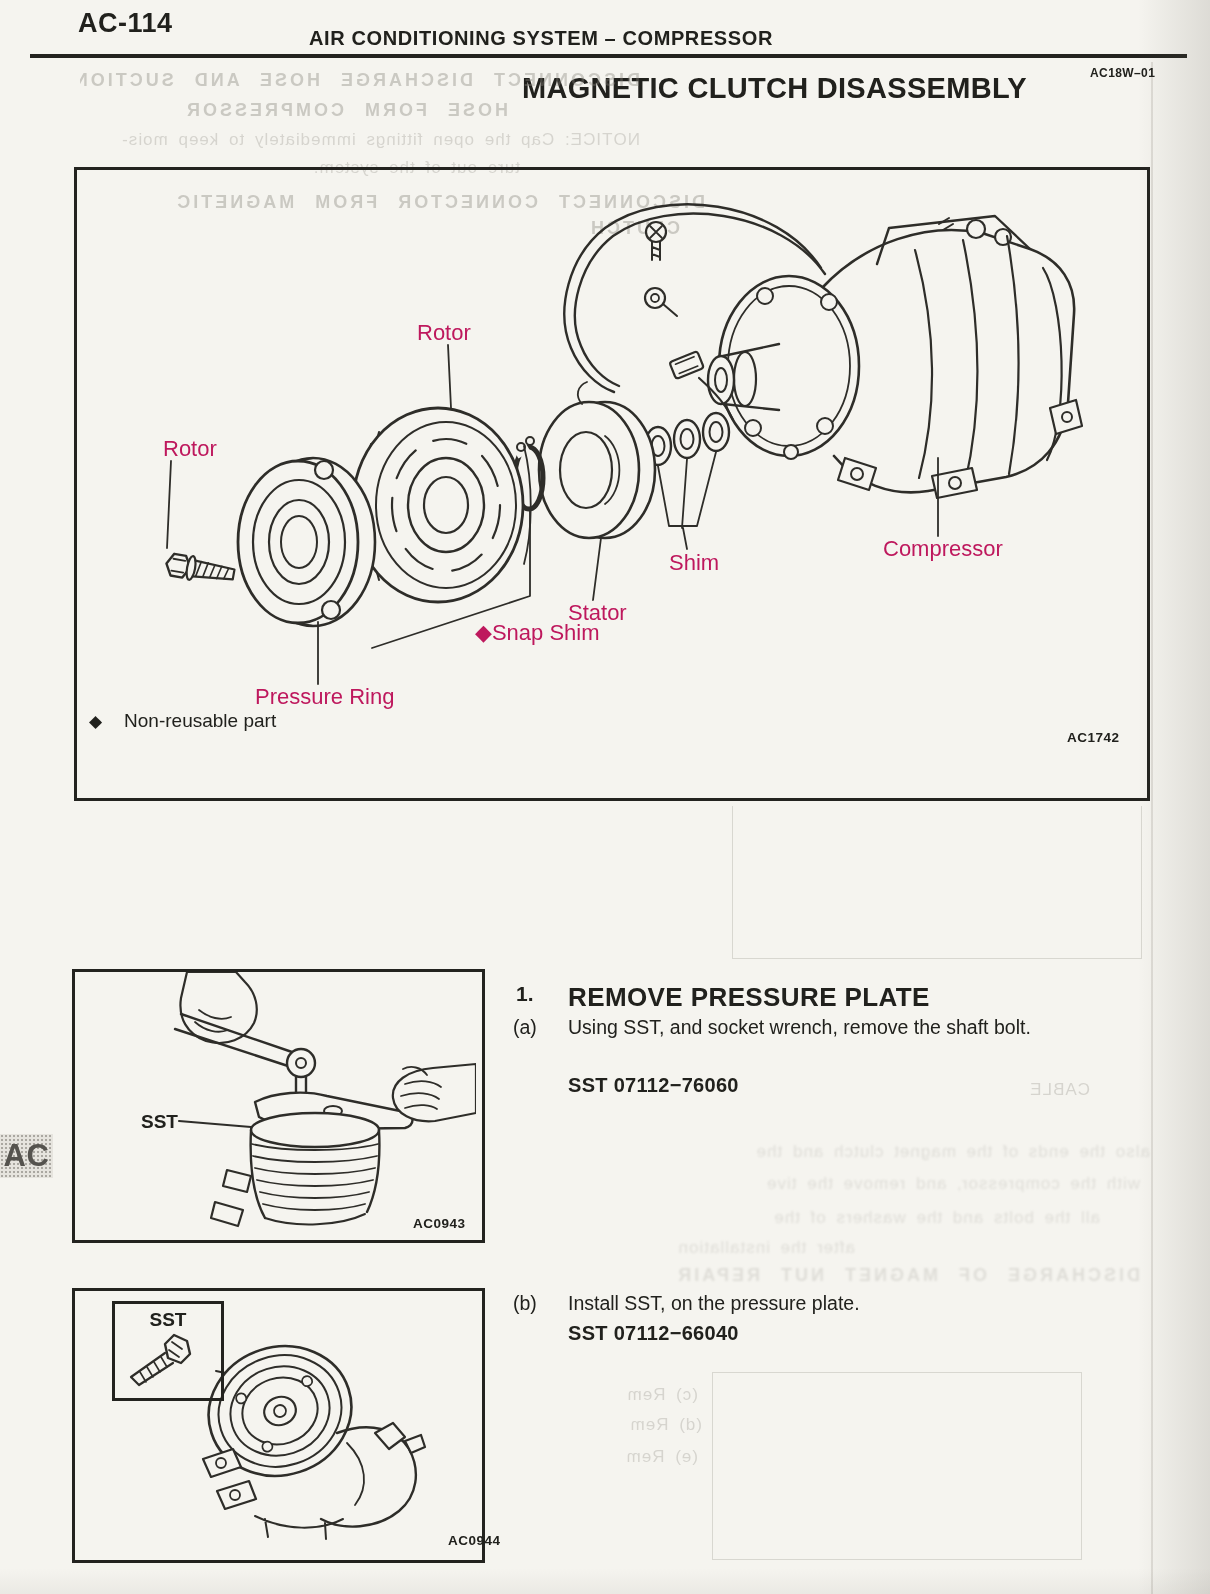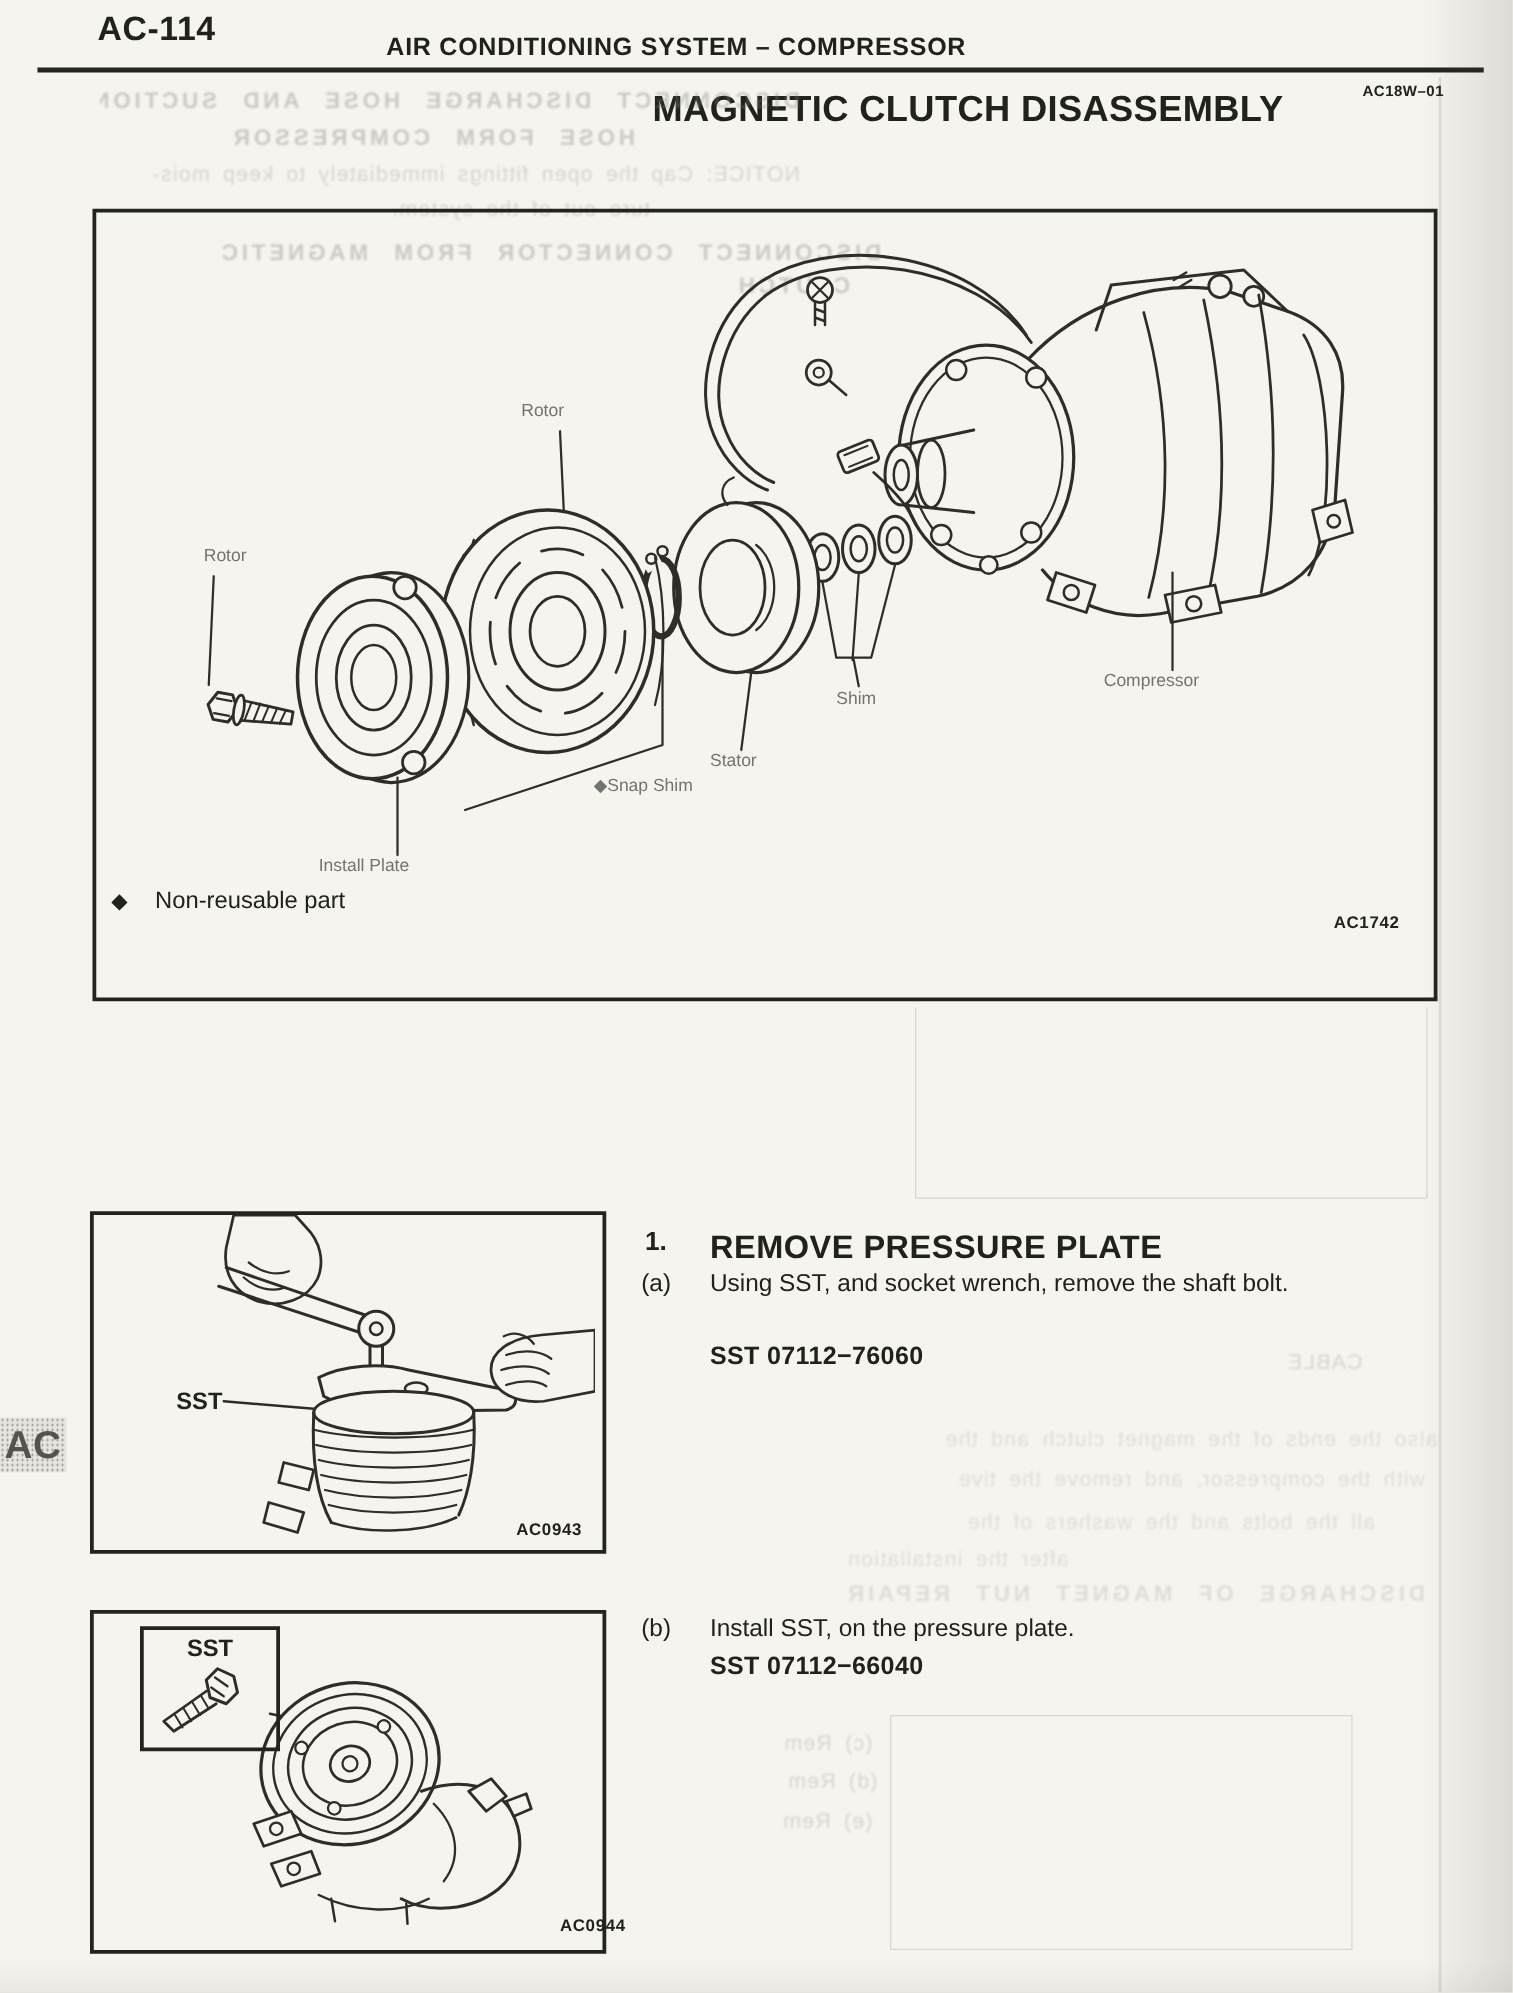--- a/index.html
+++ b/index.html
@@ -25,21 +25,21 @@
   .edge-shade { right:0; top:0; width:72px; height:1594px; z-index:4; pointer-events:none;
     background:linear-gradient(to right, rgba(95,90,80,0), rgba(95,90,80,.16)); }
   .bottom-shade { left:0; bottom:0; width:1210px; height:26px; z-index:4; pointer-events:none;
     background:linear-gradient(to bottom, rgba(95,90,80,0), rgba(95,90,80,.07)); }
   
   .figure-box { position:absolute; border:3px solid #23231f; z-index:2; }
   .diagram-box { left:74px; top:167px; width:1070px; height:628px; }
   .fig1-box { left:72px; top:969px; width:407px; height:268px; }
   .fig2-box { left:72px; top:1288px; width:407px; height:269px; }
   .figure-box svg { position:absolute; left:0; top:0; }
-  .part-label { position:absolute; font-size:14px; color:#737373; white-space:nowrap; z-index:3; }
+  .part-label { position:absolute; font-size:22px; color:#be185d; white-space:nowrap; z-index:3; }
   .fig-code { position:absolute; font-size:13.5px; font-weight:bold; letter-spacing:.5px; z-index:3; }
   .legend-row { position:absolute; left:12px; top:540px; font-size:19px; z-index:3; }
   .legend-row .diamond { margin-right:22px; font-size:17px; }
   .sst-label { position:absolute; font-size:19px; font-weight:bold; z-index:3; }
   .inset-box { position:absolute; left:37px; top:10px; width:106px; height:94px; border:3px solid #23231f; z-index:3; }
   .inset-box .sst-inset { display:block; text-align:center; margin-top:5px; font-size:19px; font-weight:bold; }
   
   .step-number { left:516px; top:982px; font-size:21px; font-weight:bold; }
   .step-heading { left:568px; top:982px; font-size:26px; font-weight:bold; letter-spacing:.4px; }
   .sub-letter { font-size:19.5px; }
@@ -197,21 +197,21 @@
           <path d="M 371 175 L 374 238"></path>
           <path d="M 241 452 L 241 514"></path>
           <path d="M 453 341 L 453 426 L 295 478"></path>
           <path d="M 524 368 L 516 430"></path>
           <path d="M 861 288 L 861 366"></path>
         </g>
       </g>
     </svg>
     <span class="part-label" style="left:86px; top:266px;">Rotor</span>
     <span class="part-label" style="left:340px; top:150px;">Rotor</span>
-    <span class="part-label" style="left:178px; top:514px;">Install Plate</span>
+    <span class="part-label" style="left:178px; top:514px;">Pressure Ring</span>
     <span class="part-label" style="left:398px; top:450px;">◆Snap Shim</span>
     <span class="part-label" style="left:491px; top:430px;">Stator</span>
     <span class="part-label" style="left:592px; top:380px;">Shim</span>
     <span class="part-label" style="left:806px; top:366px;">Compressor</span>
     <div class="legend-row">
       <span class="diamond">◆</span><span>Non-reusable part</span>
     </div>
     <span class="fig-code" style="left:990px; top:560px;">AC1742</span>
   </div>
 

